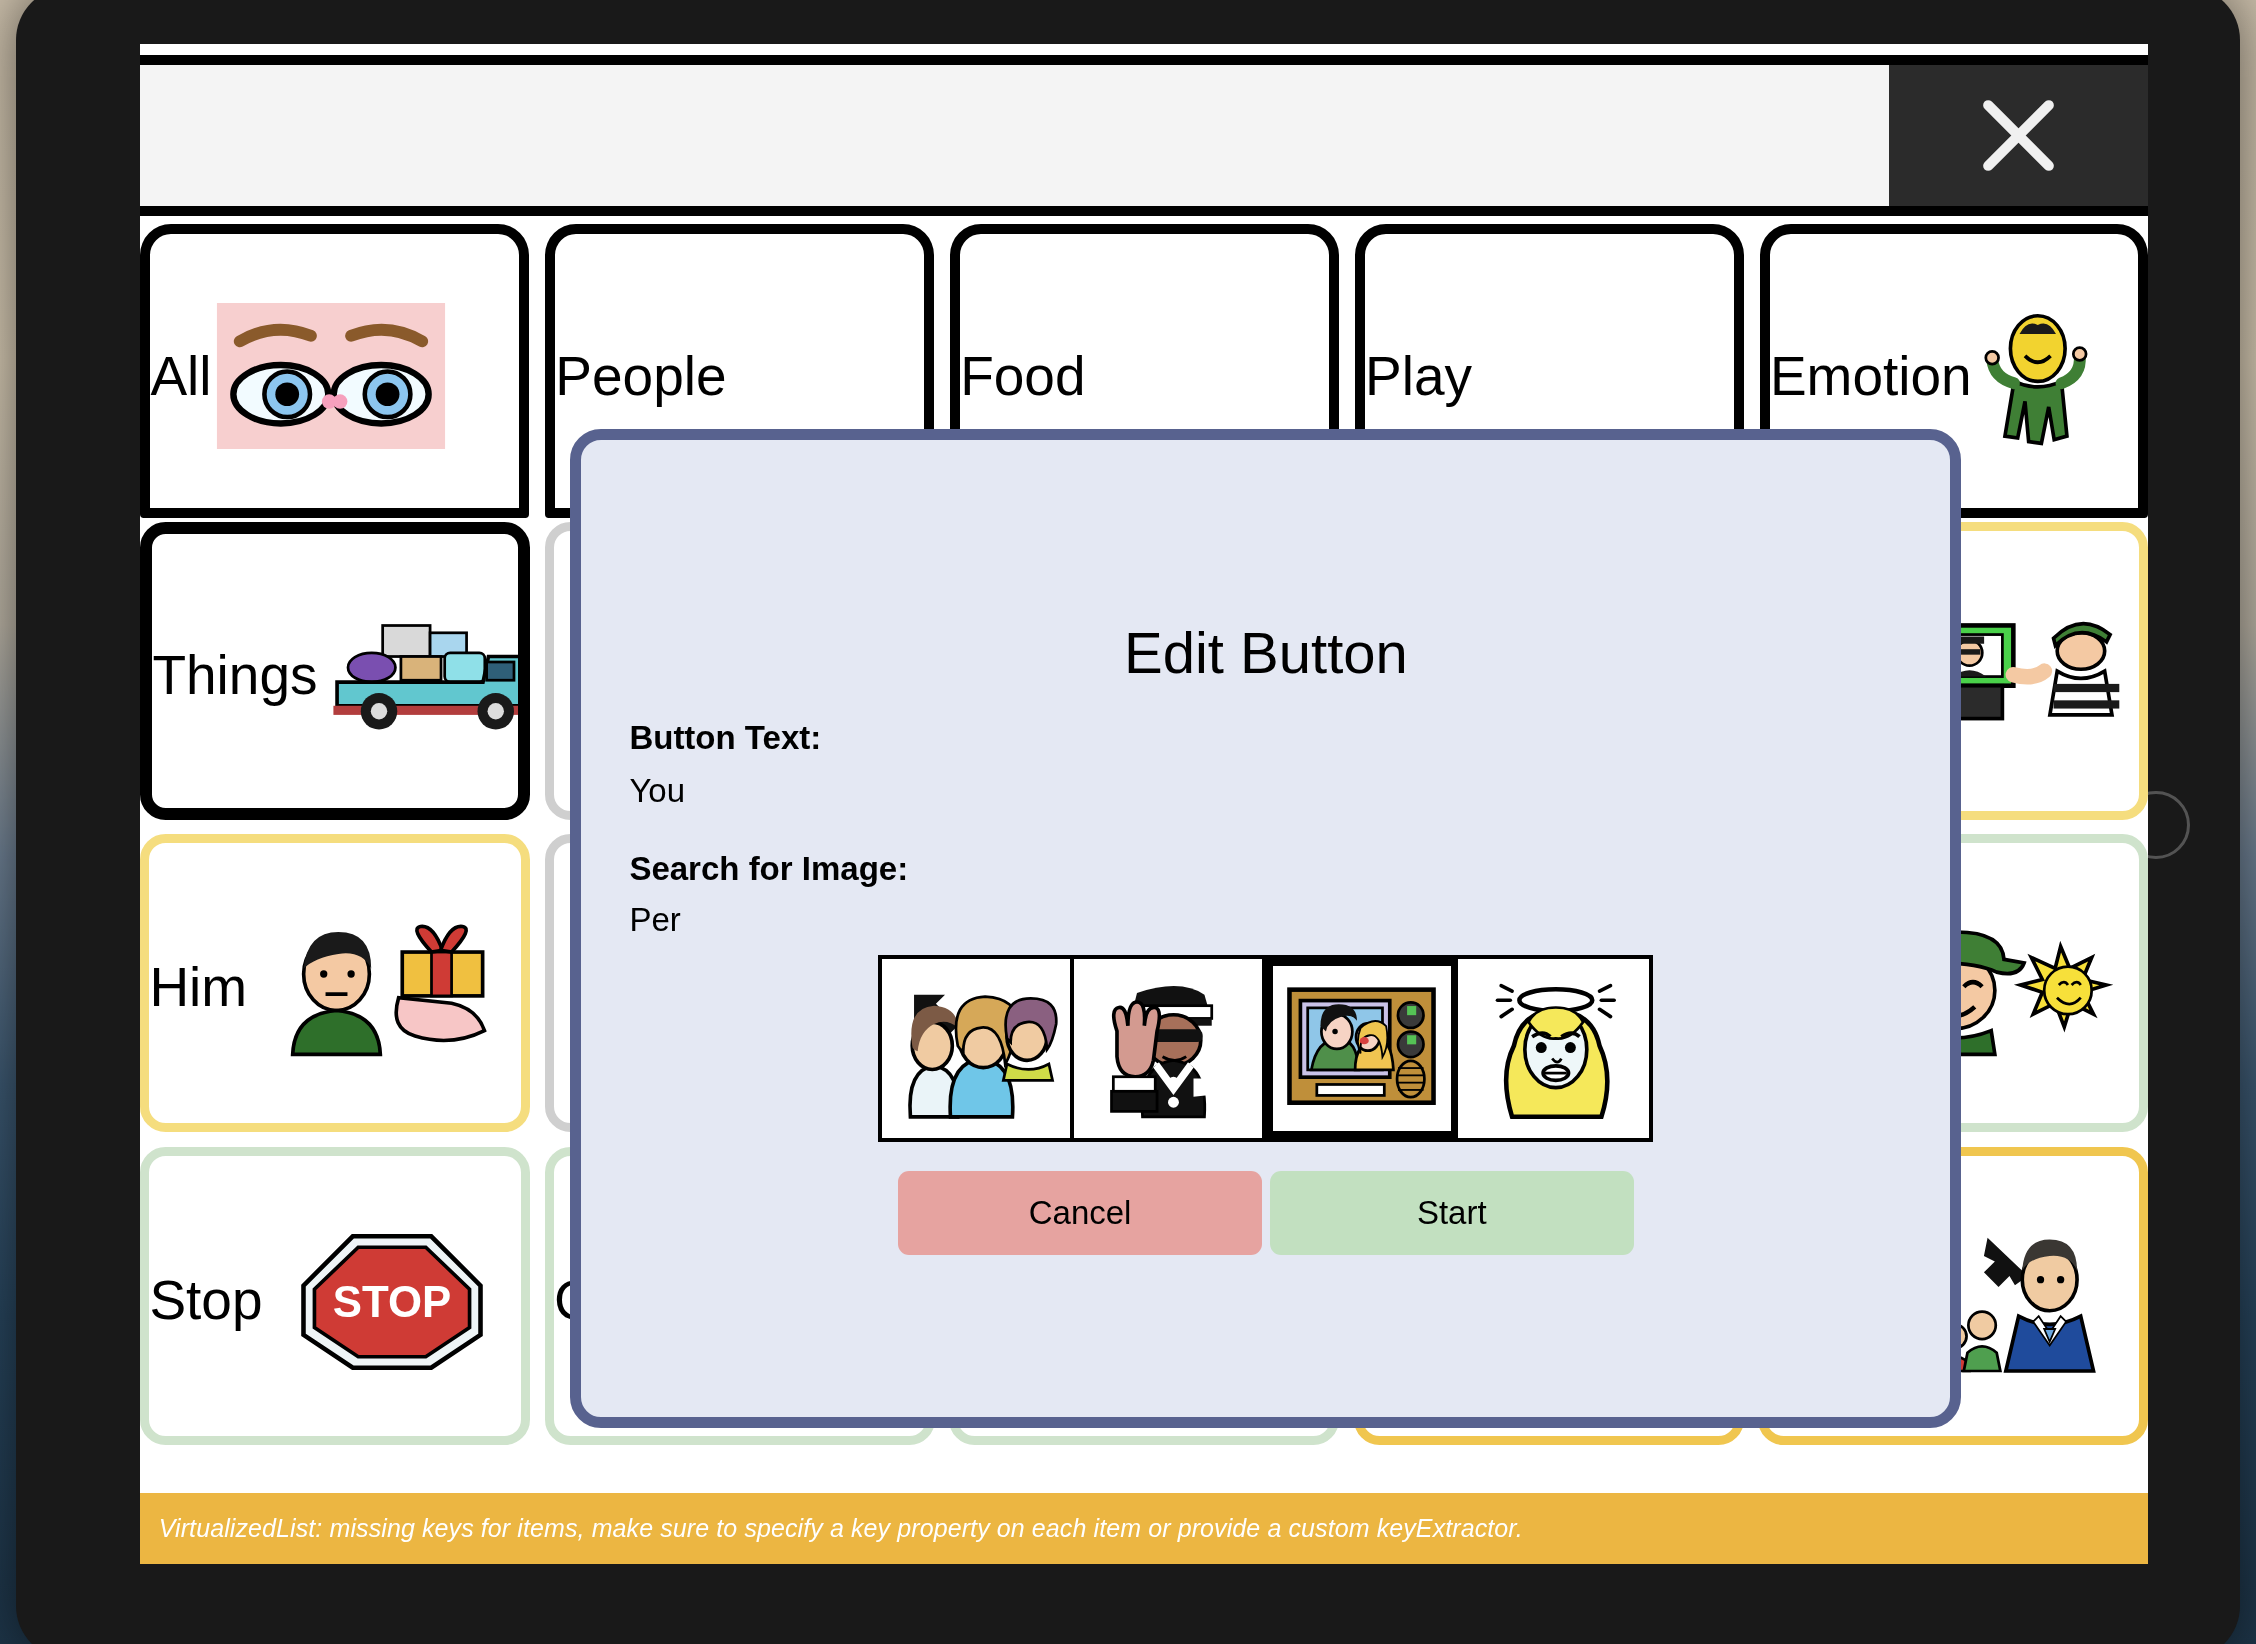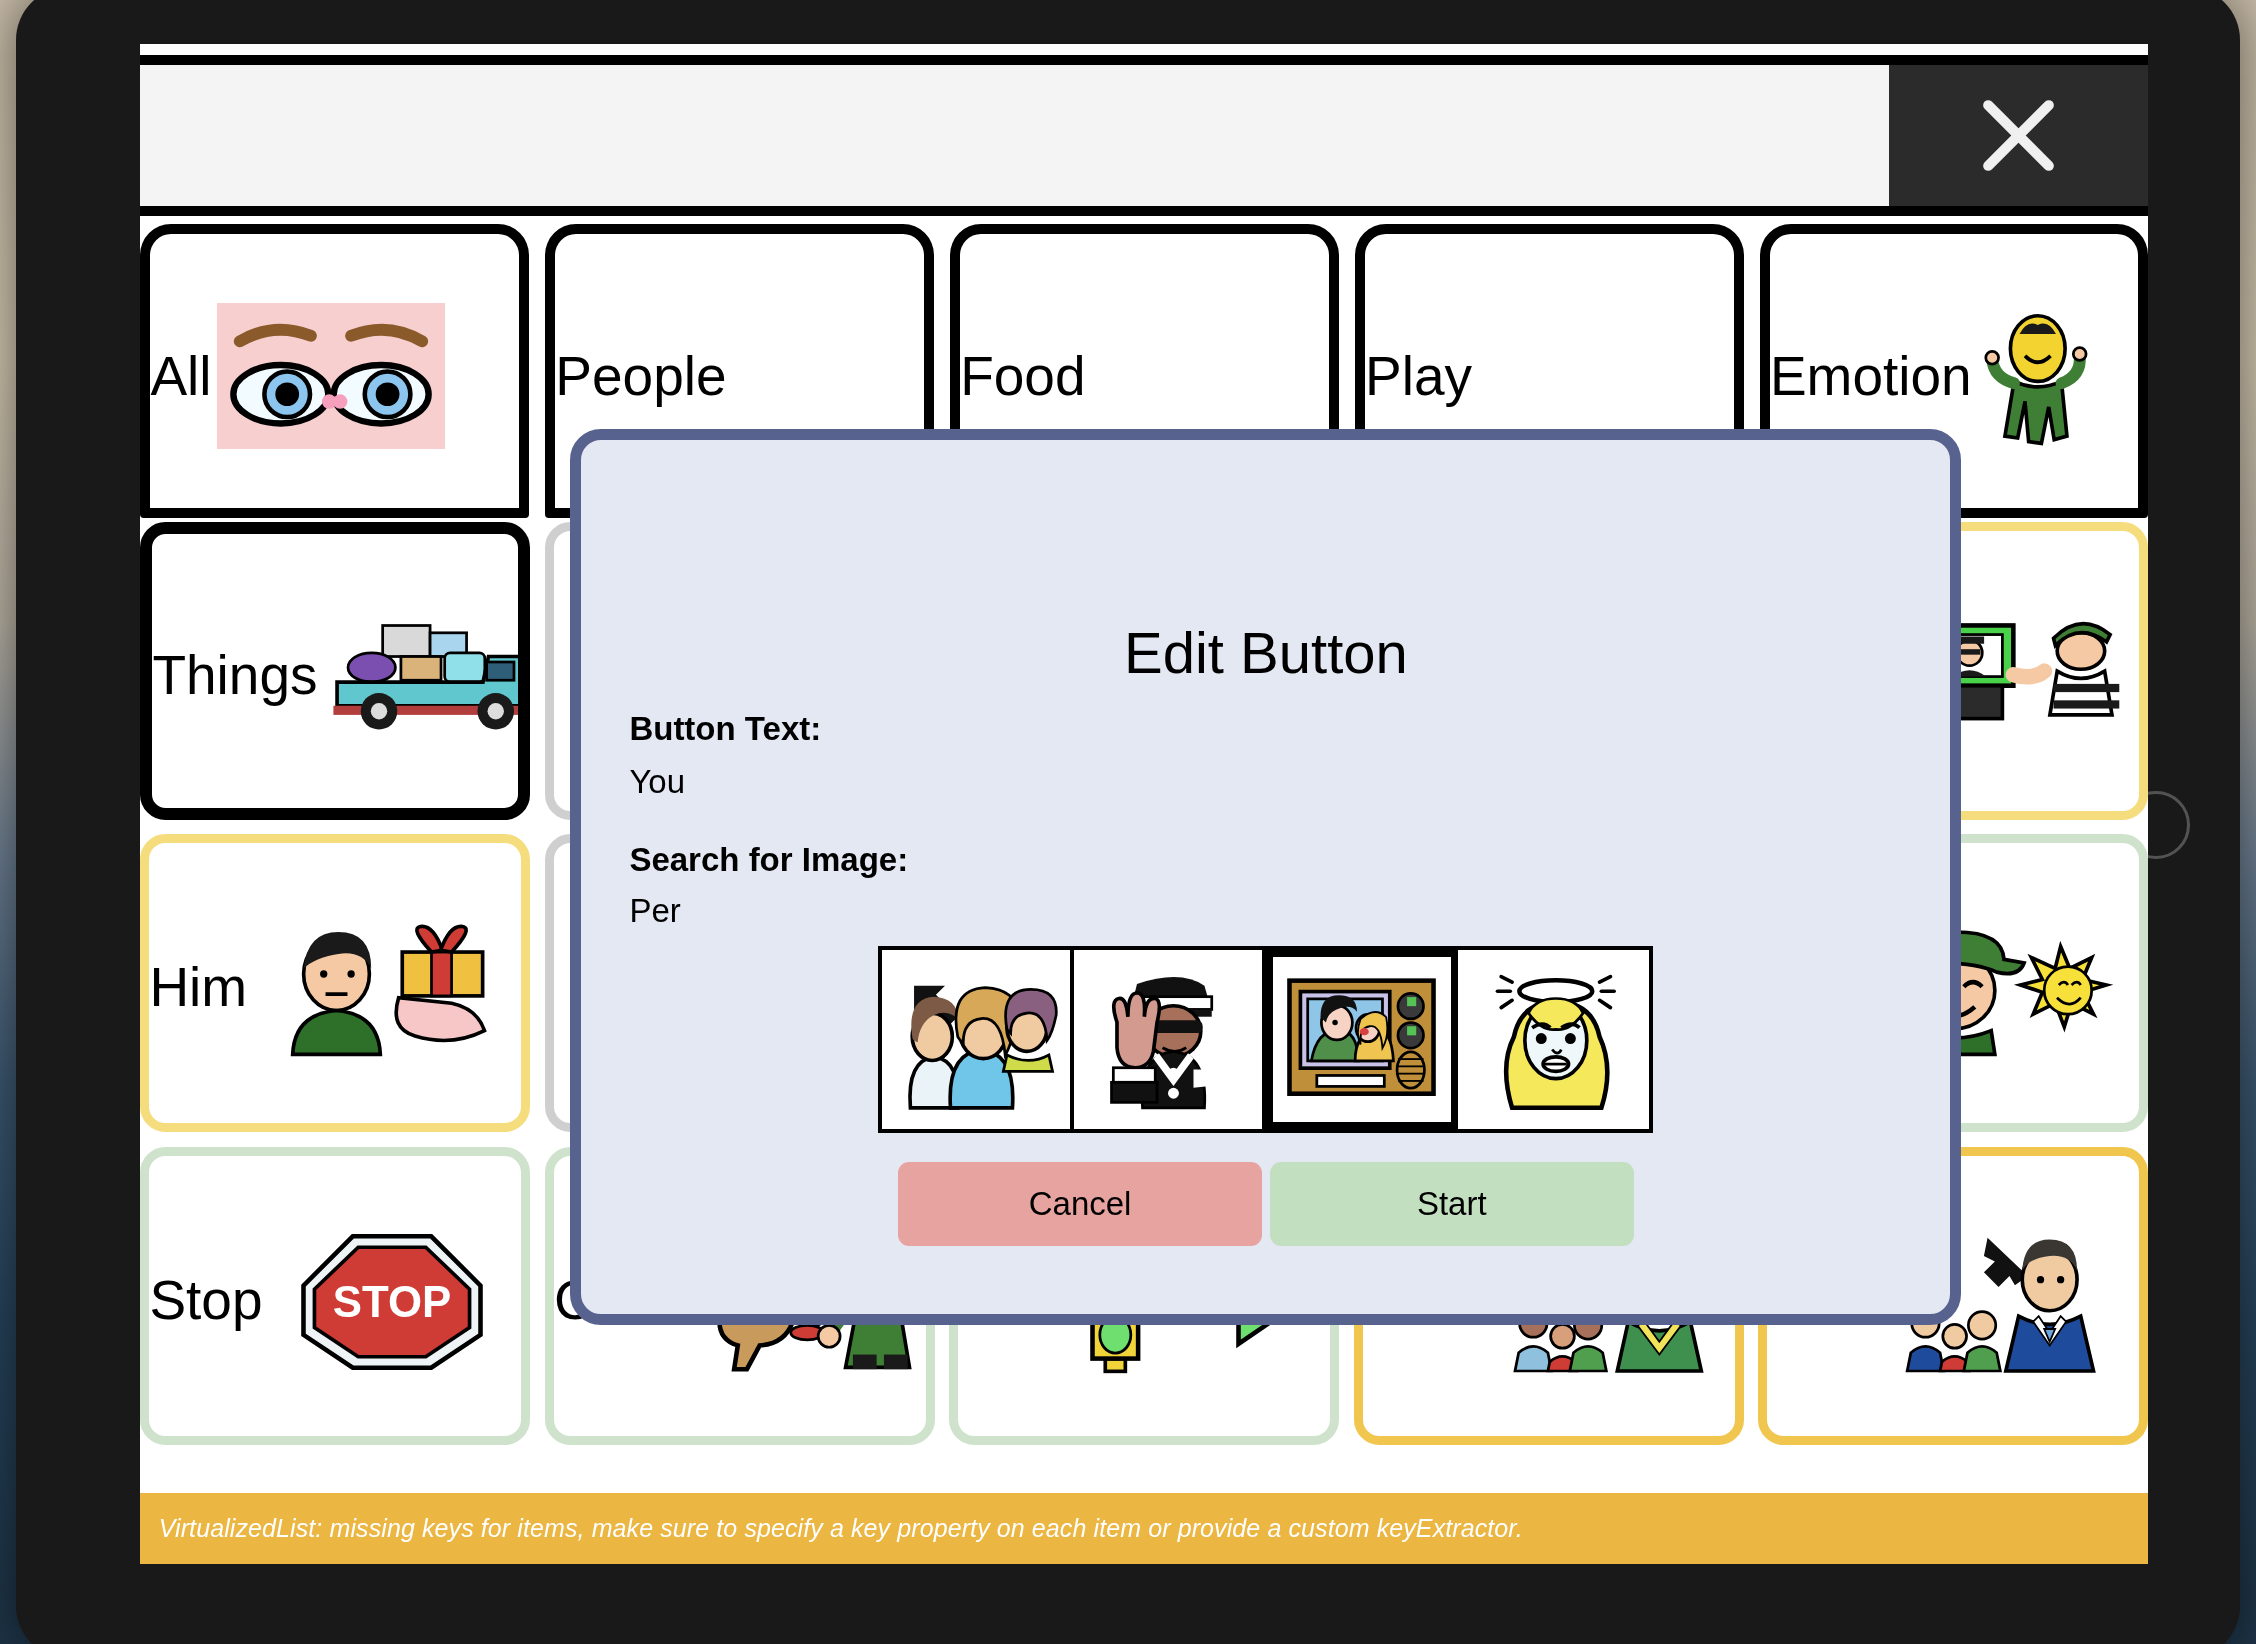--- a/index.html
+++ b/index.html
@@ -165,38 +165,38 @@
     letter-spacing: 0.1px;
     font-style: italic;
   }
 
   
   #modal {
     position: absolute;
     left: 430px;
     top: 385px;
     width: 1391px;
-    height: 896px;
+    height: 999px;
     background: #e4e8f3;
     border: 11px solid #58628f;
     border-radius: 31px;
     padding: 0 48px;
   }
   #modal-title {
     text-align: center;
     font-size: 58px;
     color: #000;
     margin-top: 179px;
     font-weight: 400;
   }
   .field-label {
     font-size: 33px;
     font-weight: bold;
     color: #000;
-    margin-top: 24px;
+    margin-top: 33px;
   }
   .field-value {
     font-size: 33px;
     color: #000;
     margin-top: 14.6px;
   }
   #search-label { margin-top: 40px; }
   #search-value { margin-top: 12.8px; }
 
   

